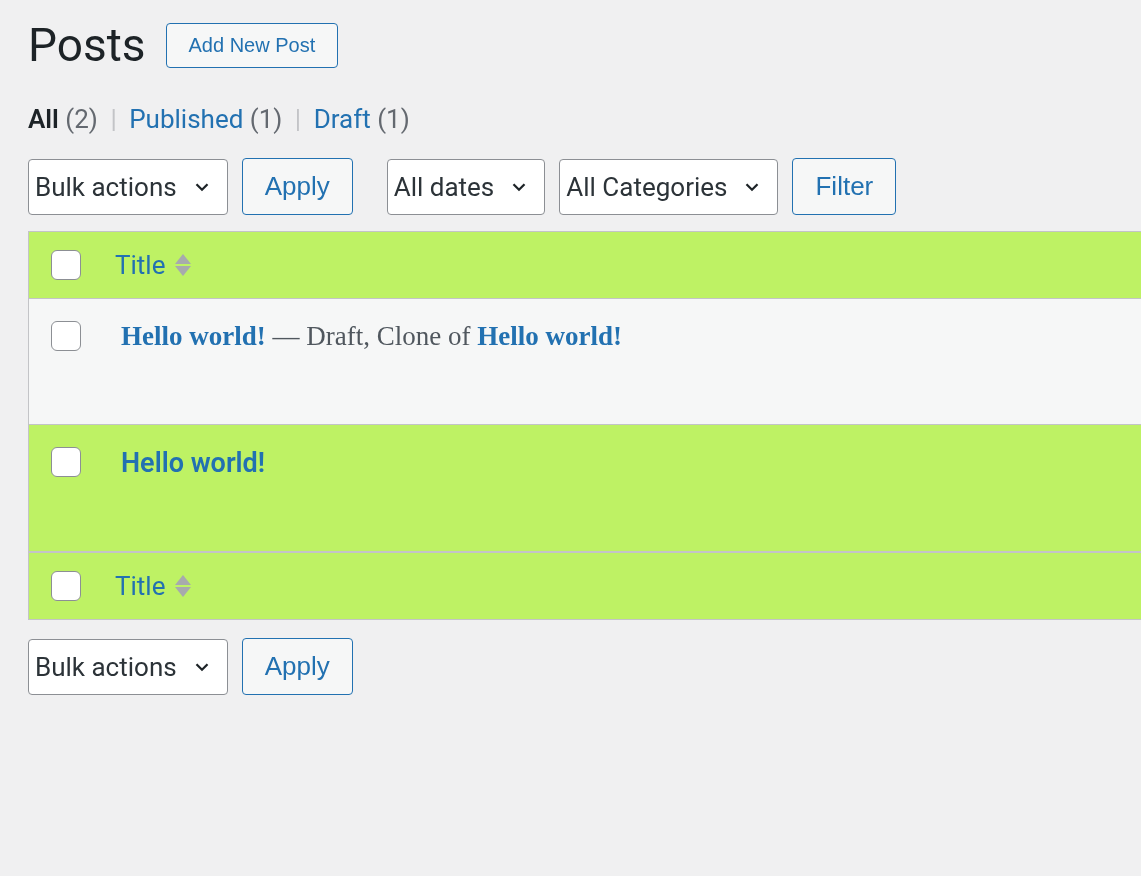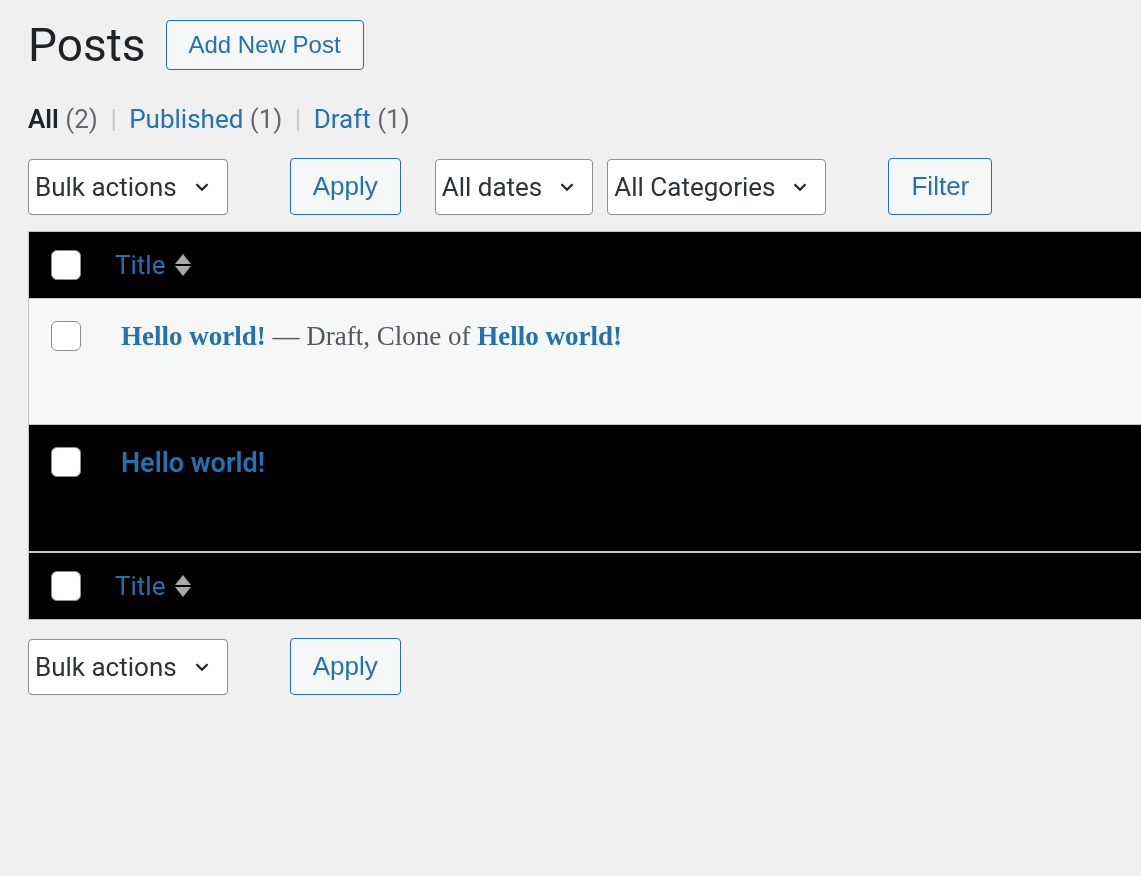--- a/index.html
+++ b/index.html
@@ -19,21 +19,21 @@
     }
     .page-title {
       font-size: 46px;
       font-weight: 400;
       color: #1d2327;
     }
     .add-new-btn {
       background: #f6f7f7;
       border: 1.5px solid #2271b1;
       color: #2271b1;
-      font-size: 24px;
+      font-size: 20px;
       padding: 10px 22px;
       border-radius: 4px;
       cursor: pointer;
     }
     .filter-links {
       font-size: 26px;
       margin-bottom: 24px;
       color: #646970;
     }
     .filter-links .active {
@@ -78,27 +78,26 @@
       height: 22px;
     }
     .btn-secondary {
       background: #f6f7f7;
       border: 1.5px solid #2271b1;
       color: #2271b1;
       font-size: 26px;
       padding: 12px 22px;
       border-radius: 4px;
       cursor: pointer;
-      margin-left: 48px;
     }
     .gap-extra { margin-left: 20px; }
     .table {
       border: 1px solid #c3c4c7;
       border-right: none;
-      background: #000000;
+      background: #bef264;
       width: 100%;
     }
     .head-row, .foot-row {
       display: flex;
       align-items: center;
       padding: 18px 22px;
       border-bottom: 1px solid #c3c4c7;
     }
     .foot-row {
       border-bottom: none;

